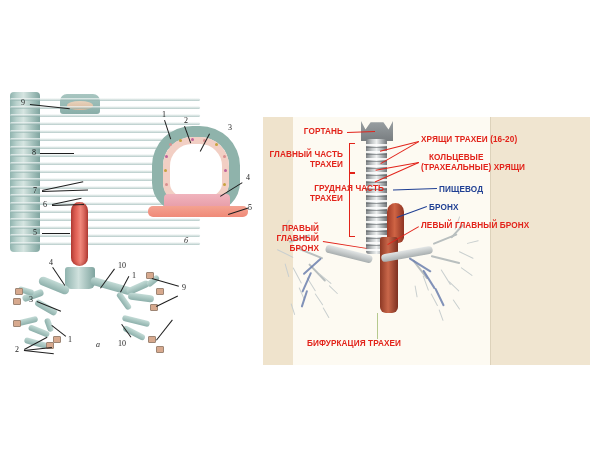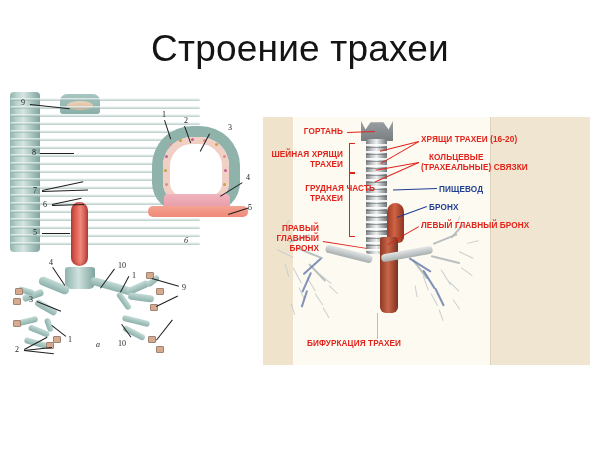--- a/index.html
+++ b/index.html
@@ -134,21 +134,20 @@
   .mainbr{position:absolute;background:linear-gradient(180deg,#e3e6e6,#a8aeaf);border-radius:4px;}
   .tw{position:absolute;background:#b9bfbf;transform-origin:0 50%;height:1.6px;border-radius:1px;}
   .tw2{position:absolute;background:#c9cfcf;transform-origin:0 50%;height:1.1px;border-radius:1px;}
   .ves{position:absolute;background:#6b7fae;transform-origin:0 50%;height:2.4px;border-radius:2px;opacity:.85;}
 </style>
 </head>
 <body>
 
 <div id="slide">
 
-  <div id="title">Строение трахеи</div>
 
   <div id="figA">
 
     <div id="larynx"></div>
     <div id="trachea">
       <div class="ring" style="top:6px"></div>
         <div class="ring" style="top:14px"></div>
       <div class="ring" style="top:22px"></div>
         <div class="ring" style="top:30px"></div>
       <div class="ring" style="top:38px"></div>
@@ -364,39 +363,39 @@
     <div class="tw2" style="left:66px;top:168px;width:12px;transform:rotate(44deg);"></div>
     <div class="tw2" style="left:28px;top:186px;width:12px;transform:rotate(72deg);"></div>
     <div class="tw2" style="left:60px;top:190px;width:12px;transform:rotate(60deg);"></div>
     <div class="ves" style="left:58px;top:140px;width:24px;transform:rotate(138deg);"></div>
     <div class="ves" style="left:48px;top:154px;width:22px;transform:rotate(114deg);"></div>
     <div class="ves" style="left:44px;top:172px;width:18px;transform:rotate(108deg);"></div>
 
     <div class="rlab red r" style="left:8px;top:10px;width:72px;">ГОРТАНЬ</div>
     <div class="rl" style="left:84px;top:15px;width:28px;transform:rotate(-2deg);"></div>
 
-    <div class="rlab red r" style="left:0px;top:33px;width:80px;">ШЕЙНАЯ ХРЯЩИ</div>
+    <div class="rlab red r" style="left:0px;top:33px;width:80px;">ГЛАВНЫЙ ЧАСТЬ</div>
     <div class="rlab red r" style="left:0px;top:43px;width:80px;">ТРАХЕИ</div>
     <div class="brace" style="left:86px;top:26px;height:28px;"></div>
 
-    <div class="rlab red r" style="left:8px;top:67px;width:80px;padding-left:24px;">ГРУДНАЯ ЧАСТЬ</div>
+    <div class="rlab red r" style="left:17px;top:67px;width:80px;padding-left:24px;">ГРУДНАЯ ЧАСТЬ</div>
     <div class="rlab red r" style="left:0px;top:77px;width:80px;">ТРАХЕИ</div>
     <div class="brace" style="left:86px;top:56px;height:62px;"></div>
 
     <div class="rlab red r" style="left:0px;top:107px;width:56px;">ПРАВЫЙ</div>
     <div class="rlab red r" style="left:0px;top:117px;width:56px;">ГЛАВНЫЙ</div>
     <div class="rlab red r" style="left:0px;top:127px;width:56px;">БРОНХ</div>
     <div class="rl" style="left:60px;top:124px;width:44px;transform:rotate(9deg);"></div>
 
     <div class="rlab red" style="left:158px;top:18px;">ХРЯЩИ ТРАХЕИ (16-20)</div>
     <div class="rl" style="left:156px;top:25px;width:40px;transform:rotate(166deg);"></div>
     <div class="rl" style="left:156px;top:25px;width:44px;transform:rotate(150deg);"></div>
 
     <div class="rlab red" style="left:166px;top:36px;">КОЛЬЦЕВЫЕ</div>
-    <div class="rlab red" style="left:158px;top:46px;">(ТРАХЕАЛЬНЫЕ) СВЯЗКИ</div>
+    <div class="rlab red" style="left:158px;top:46px;">(ТРАХЕАЛЬНЫЕ) ХРЯЩИ</div>
     <div class="rl" style="left:156px;top:46px;width:44px;transform:rotate(170deg);"></div>
     <div class="rl" style="left:156px;top:46px;width:48px;transform:rotate(156deg);"></div>
 
     <div class="rlab blue" style="left:176px;top:68px;">ПИЩЕВОД</div>
     <div class="bl" style="left:174px;top:72px;width:44px;transform:rotate(178deg);"></div>
 
     <div class="rlab blue" style="left:166px;top:86px;">БРОНХ</div>
     <div class="bl" style="left:164px;top:90px;width:32px;transform:rotate(160deg);"></div>
 
     <div class="rlab red" style="left:158px;top:104px;">ЛЕВЫЙ ГЛАВНЫЙ БРОНХ</div>

